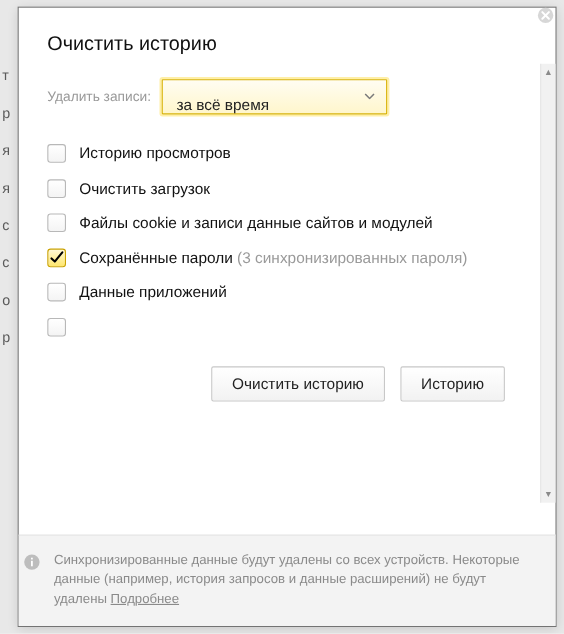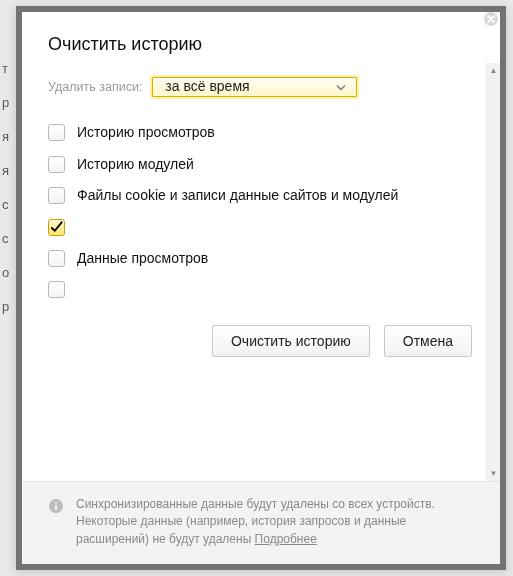--- a/index.html
+++ b/index.html
@@ -15,21 +15,21 @@
     position: absolute; left: 0; top: 0; width: 18px; height: 100%;
     color: #5a5a5a; font-size: 13px; line-height: 34px;
     padding-top: 52px;
   }
   .bg-letters span { display:block; padding-left: 2px; }
   .dialog {
     position: absolute;
     left: 16px; top: 6px;
     width: 490px; height: 564px;
     background: #fff;
-    border: 6px solid #737373;
+    border: 1px solid #737373;
     box-shadow: 0 2px 10px rgba(0,0,0,0.15);
     display: flex; flex-direction: column;
   }
   .close-x {
     position: absolute;
     right: -2px; top: -2px;
     width: 22px; height: 22px;
     display:flex; align-items:center; justify-content:center;
     cursor: pointer;
   }
@@ -38,21 +38,21 @@
     padding: 22px 26px 0 26px;
   }
   .title {
     font-size: 18px; font-weight: 400; color: #111;
   }
   .content-wrap {
     display: flex; flex: 1 1 auto; min-height: 0;
   }
   .content {
     flex: 1 1 auto;
-    padding: 0 14px 0 26px;
+    padding: 0 32px 0 26px;
     overflow: hidden;
   }
   .scrollbar-track {
     width: 14px;
     background: #f1f1f1;
     border-left: 1px solid #e6e6e6;
     position: relative;
     margin-top: 8px;
   }
   .scroll-up, .scroll-down {
@@ -65,27 +65,27 @@
   .period-row {
     display: flex; align-items: center;
     margin: 22px 0 20px 0;
   }
   .period-label {
     font-size: 12.5px; color: #9a9a9a;
     margin-right: 10px;
   }
   .select {
     min-width: 205px;
-    height: 20px;
+    height: 32px;
     border: 1px solid #d8b100;
     background: linear-gradient(#fffdf2,#fff6cc);
     box-shadow: 0 0 0 2px rgba(255,220,60,0.45);
     padding: 0 30px 0 12px;
     font-size: 14px; color: #222;
-    display:flex; align-items:flex-start;
+    display:flex; align-items:flex-end;
     position: relative;
     cursor: pointer;
     border-radius: 1px;
   }
   .select .chev {
     position: absolute; right: 10px; top: 50%; transform: translateY(-50%);
     color: #7a7a7a;
     font-size: 10px;
   }
   .options { margin-top: 6px; }
@@ -121,22 +121,22 @@
     background: linear-gradient(#ffffff,#f2f2f2);
     font-size: 14px; color: #222;
     border-radius: 2px;
     display:flex; align-items:center;
     cursor: pointer;
   }
   .footer {
     flex: 0 0 auto;
     background: #f3f3f3;
     border-top: 1px solid #e4e4e4;
-    padding: 14px 22px 16px 26px;
-    display:flex; align-items:flex-start; gap: 12px;
+    padding: 14px 22px 16px 4px;
+    display:flex; align-items:flex-start; gap: 12px; margin-top: 29px;
   }
   .info-icon {
     width: 16px; height: 16px; margin-top: 2px; flex: 0 0 auto;
   }
   .info-icon svg { width:16px; height:16px; }
   .footer-text {
     font-size: 12px; color: #8a8a8a; line-height: 1.45;
   }
   .footer-text .link {
     text-decoration: underline; cursor: pointer; color: #8a8a8a;
@@ -190,48 +190,49 @@
         </div>
       </div>
 
       <div class="options">
           <div class="opt">
             <div class="checkbox"></div>
             <span class="opt-label">Историю просмотров</span>
           </div>
           <div class="opt">
             <div class="checkbox"></div>
-            <span class="opt-label">Историю модулей</span>
+            <span class="opt-label">Очистить загрузок</span>
           </div>
           <div class="opt">
             <div class="checkbox"></div>
             <span class="opt-label">Файлы cookie и записи данные сайтов и модулей</span>
           </div>
           <div class="opt">
             <div class="checkbox checked">
               <svg viewBox="0 0 16 16">
                 <path d="M3 8.5 L6.2 11.5 L13.5 2.5" fill="none" stroke="#000" stroke-width="2" stroke-linecap="round" stroke-linejoin="round"></path>
               </svg>
             </div>
-          </div>
-          <div class="opt">
-            <div class="checkbox"></div>
-            <span class="opt-label">Данные просмотров</span>
+            <span class="opt-label">Сохранённые пароли<span class="opt-sub"> (3 синхронизированных пароля)</span></span>
+          </div>
+          <div class="opt">
+            <div class="checkbox"></div>
+            <span class="opt-label">Данные приложений</span>
           </div>
           <div class="opt">
             <div class="checkbox"></div>
           </div>
         </div>
 
       <div class="button-row">
         <div class="btn">
           <span>Очистить историю</span>
         </div>
         <div class="btn">
-          <span>Отмена</span>
+          <span>Историю</span>
         </div>
       </div>
 
     </div>
 
     <div class="scrollbar-track">
       <div class="scroll-up">▲</div>
       <div class="scroll-down">▼</div>
     </div>
   </div>

